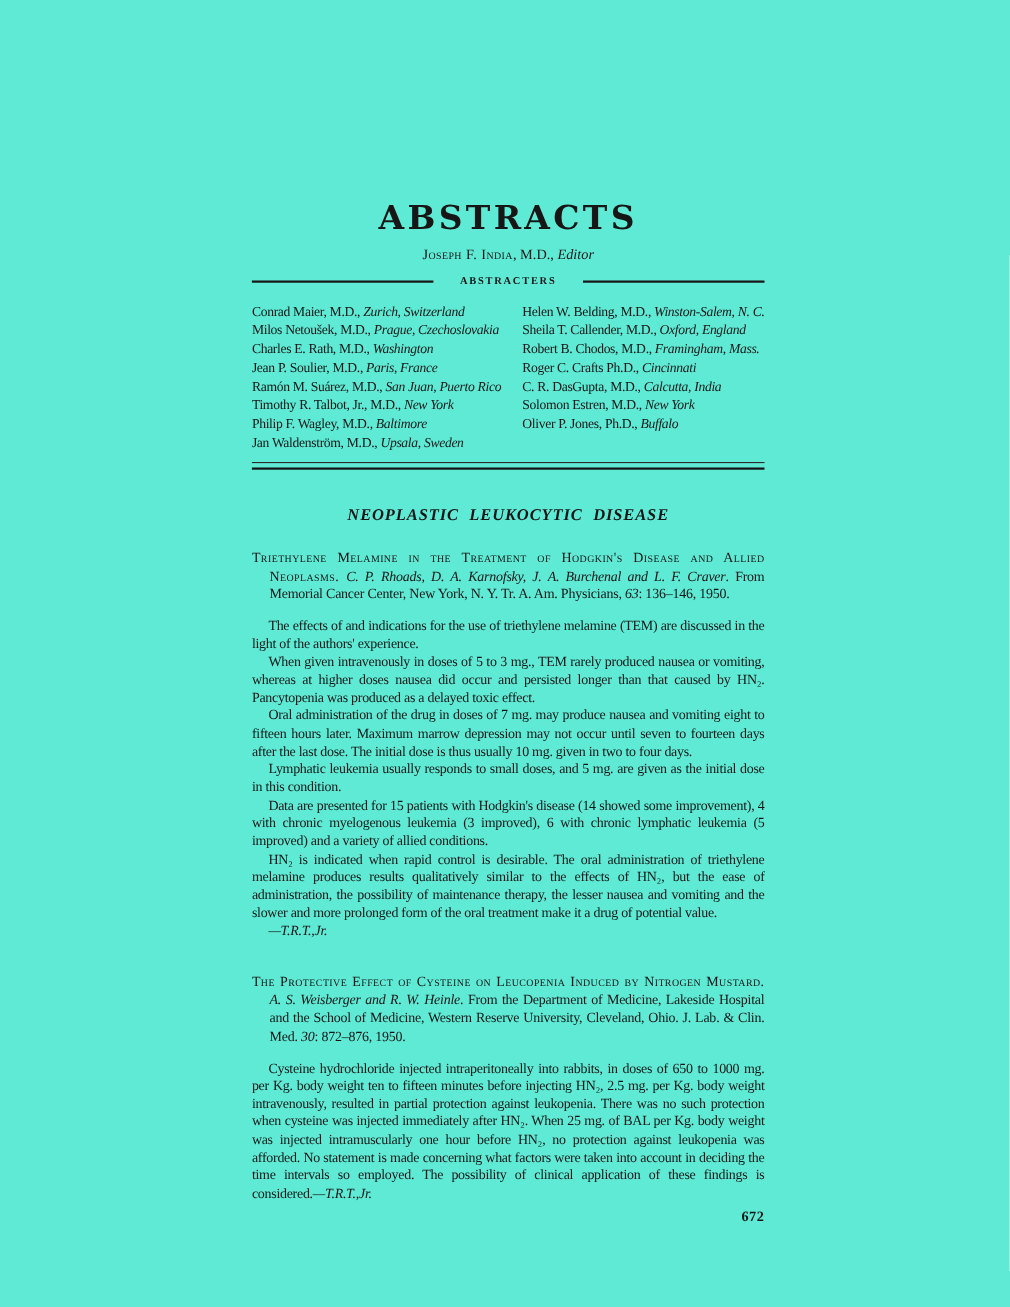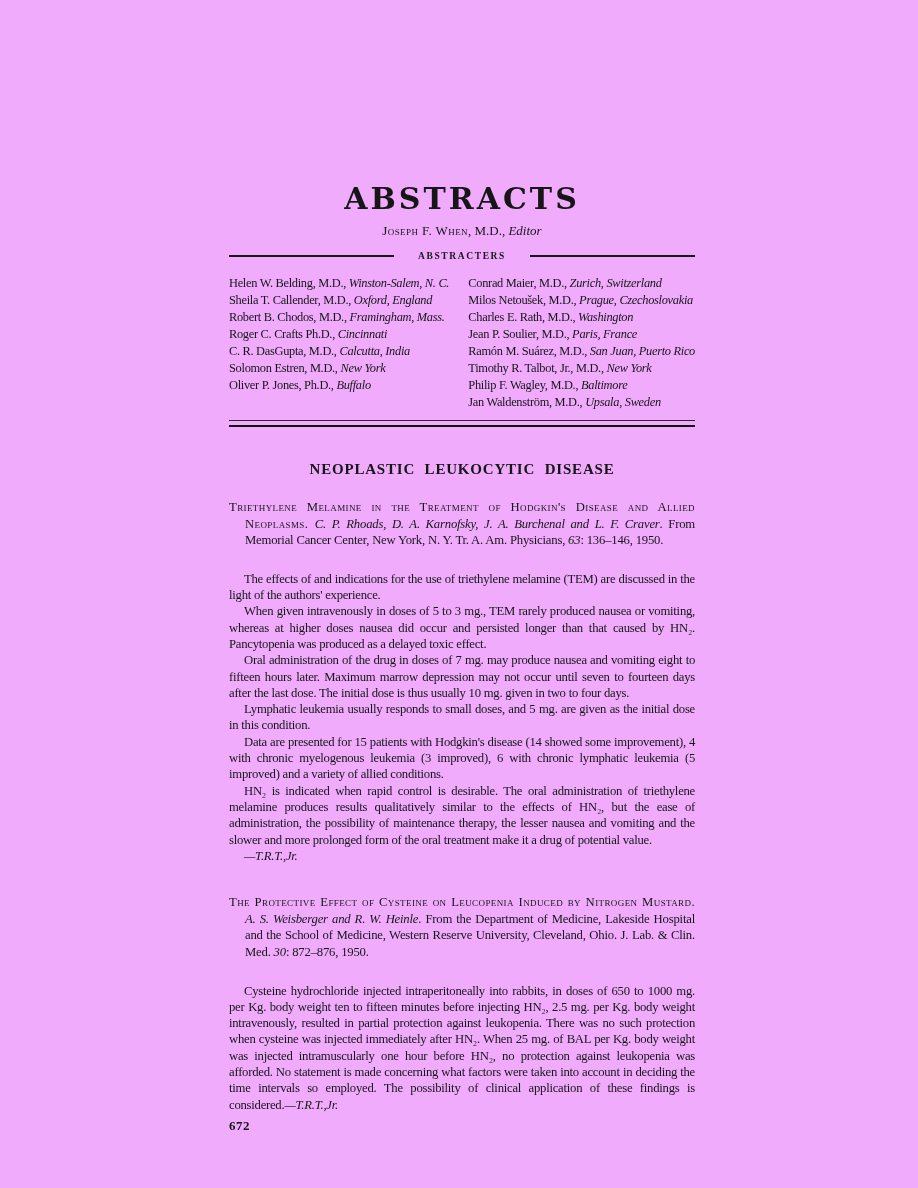--- a/index.html
+++ b/index.html
@@ -5,21 +5,21 @@
   * { margin:0; padding:0; box-sizing:border-box; }
   html,body { width:918px; background:#ffffff; }
   body {
     font-family:"Liberation Serif","DejaVu Serif",serif;
     color:#161616;
     -webkit-font-smoothing:antialiased;
   }
   .page {
     position:relative;
     width:918px; height:1188px;
-    background:#f0abfc;
+    background:#5eead4;
     overflow:hidden;
   }
   .content {
     position:absolute; left:229px; top:181px; width:466px;
   }
   .page-title {
     font-family:"DejaVu Serif","Liberation Serif",serif;
     font-size:30px; font-weight:700;
     text-align:center; letter-spacing:3px;
   }
@@ -43,81 +43,81 @@
 
   .double-rule {
     margin-top:9px; height:7px;
     border-top:1.6px solid #2c2c2c;
     border-bottom:2.4px solid #101010;
   }
 
   .section-heading {
     margin-top:34px; text-align:center;
     font-size:15px; font-weight:700;
-    letter-spacing:0.8px; word-spacing:5px;
+    letter-spacing:0.8px; word-spacing:5px;font-style:italic;
   }
 
   .abstract { margin-top:21px; }
   .abstract-2 { margin-top:30px; }
   .abs-title {
     font-size:12.7px; line-height:16.6px;
     text-align:justify;
     padding-left:16px; text-indent:-16px;
     letter-spacing:-0.2px;
   }
   .abs-title em { }
-  .abs-body { margin-top:22px; }
+  .abs-body { margin-top:12px; }
   .abs-body p {
     font-size:12.7px; line-height:16.3px;
     text-align:justify; text-indent:15px;
     letter-spacing:-0.25px;
   }
   .abs-body em { font-style:italic; }
   .sig-block { display:block; font-style:italic; }
 
   .page-number {
-    margin-top:5px; text-align:left;
+    margin-top:5px; text-align:right;
     font-size:13px; font-weight:700; letter-spacing:0.5px;
   }
 </style>
 </head>
 <body>
 
 <div class="page">
   <div class="content">
 
     <h1 class="page-title">ABSTRACTS</h1>
 
-    <div class="editor-line"><span class="sc">Joseph F. When</span><span>, M.D., </span><em>Editor</em></div>
+    <div class="editor-line"><span class="sc">Joseph F. India</span><span>, M.D., </span><em>Editor</em></div>
 
     <div class="abstracters-rule">
       <span class="rule"></span>
       <span class="abstracters-label">ABSTRACTERS</span>
       <span class="rule"></span>
     </div>
 
     <div class="columns">
       <div class="col">
-        <div class="entry"><span>Helen W. Belding, M.D., </span><em>Winston-Salem, N. C.</em></div>
-        <div class="entry"><span>Sheila T. Callender, M.D., </span><em>Oxford, England</em></div>
-        <div class="entry"><span>Robert B. Chodos, M.D., </span><em>Framingham, Mass.</em></div>
-        <div class="entry"><span>Roger C. Crafts Ph.D., </span><em>Cincinnati</em></div>
-        <div class="entry"><span>C. R. DasGupta, M.D., </span><em>Calcutta, India</em></div>
-        <div class="entry"><span>Solomon Estren, M.D., </span><em>New York</em></div>
-        <div class="entry"><span>Oliver P. Jones, Ph.D., </span><em>Buffalo</em></div>
-      </div>
-      <div class="col">
         <div class="entry"><span>Conrad Maier, M.D., </span><em>Zurich, Switzerland</em></div>
         <div class="entry"><span>Milos Netoušek, M.D., </span><em>Prague, Czechoslovakia</em></div>
         <div class="entry"><span>Charles E. Rath, M.D., </span><em>Washington</em></div>
         <div class="entry"><span>Jean P. Soulier, M.D., </span><em>Paris, France</em></div>
         <div class="entry"><span>Ramón M. Suárez, M.D., </span><em>San Juan, Puerto Rico</em></div>
         <div class="entry"><span>Timothy R. Talbot, Jr., M.D., </span><em>New York</em></div>
         <div class="entry"><span>Philip F. Wagley, M.D., </span><em>Baltimore</em></div>
         <div class="entry"><span>Jan Waldenström, M.D., </span><em>Upsala, Sweden</em></div>
+      </div>
+      <div class="col">
+        <div class="entry"><span>Helen W. Belding, M.D., </span><em>Winston-Salem, N. C.</em></div>
+        <div class="entry"><span>Sheila T. Callender, M.D., </span><em>Oxford, England</em></div>
+        <div class="entry"><span>Robert B. Chodos, M.D., </span><em>Framingham, Mass.</em></div>
+        <div class="entry"><span>Roger C. Crafts Ph.D., </span><em>Cincinnati</em></div>
+        <div class="entry"><span>C. R. DasGupta, M.D., </span><em>Calcutta, India</em></div>
+        <div class="entry"><span>Solomon Estren, M.D., </span><em>New York</em></div>
+        <div class="entry"><span>Oliver P. Jones, Ph.D., </span><em>Buffalo</em></div>
       </div>
     </div>
 
     <div class="double-rule"></div>
 
     <h2 class="section-heading">NEOPLASTIC LEUKOCYTIC DISEASE</h2>
 
     <div class="abstract">
       <p class="abs-title"><span class="sc">Triethylene Melamine in the Treatment of Hodgkin's Disease and Allied Neoplasms. </span><em>C. P. Rhoads, D. A. Karnofsky, J. A. Burchenal and L. F. Craver</em><span>. From Memorial Cancer Center, New York, N. Y. Tr. A. Am. Physicians, </span><em>63</em><span>: 136–146, 1950.</span></p>
       <div class="abs-body">

